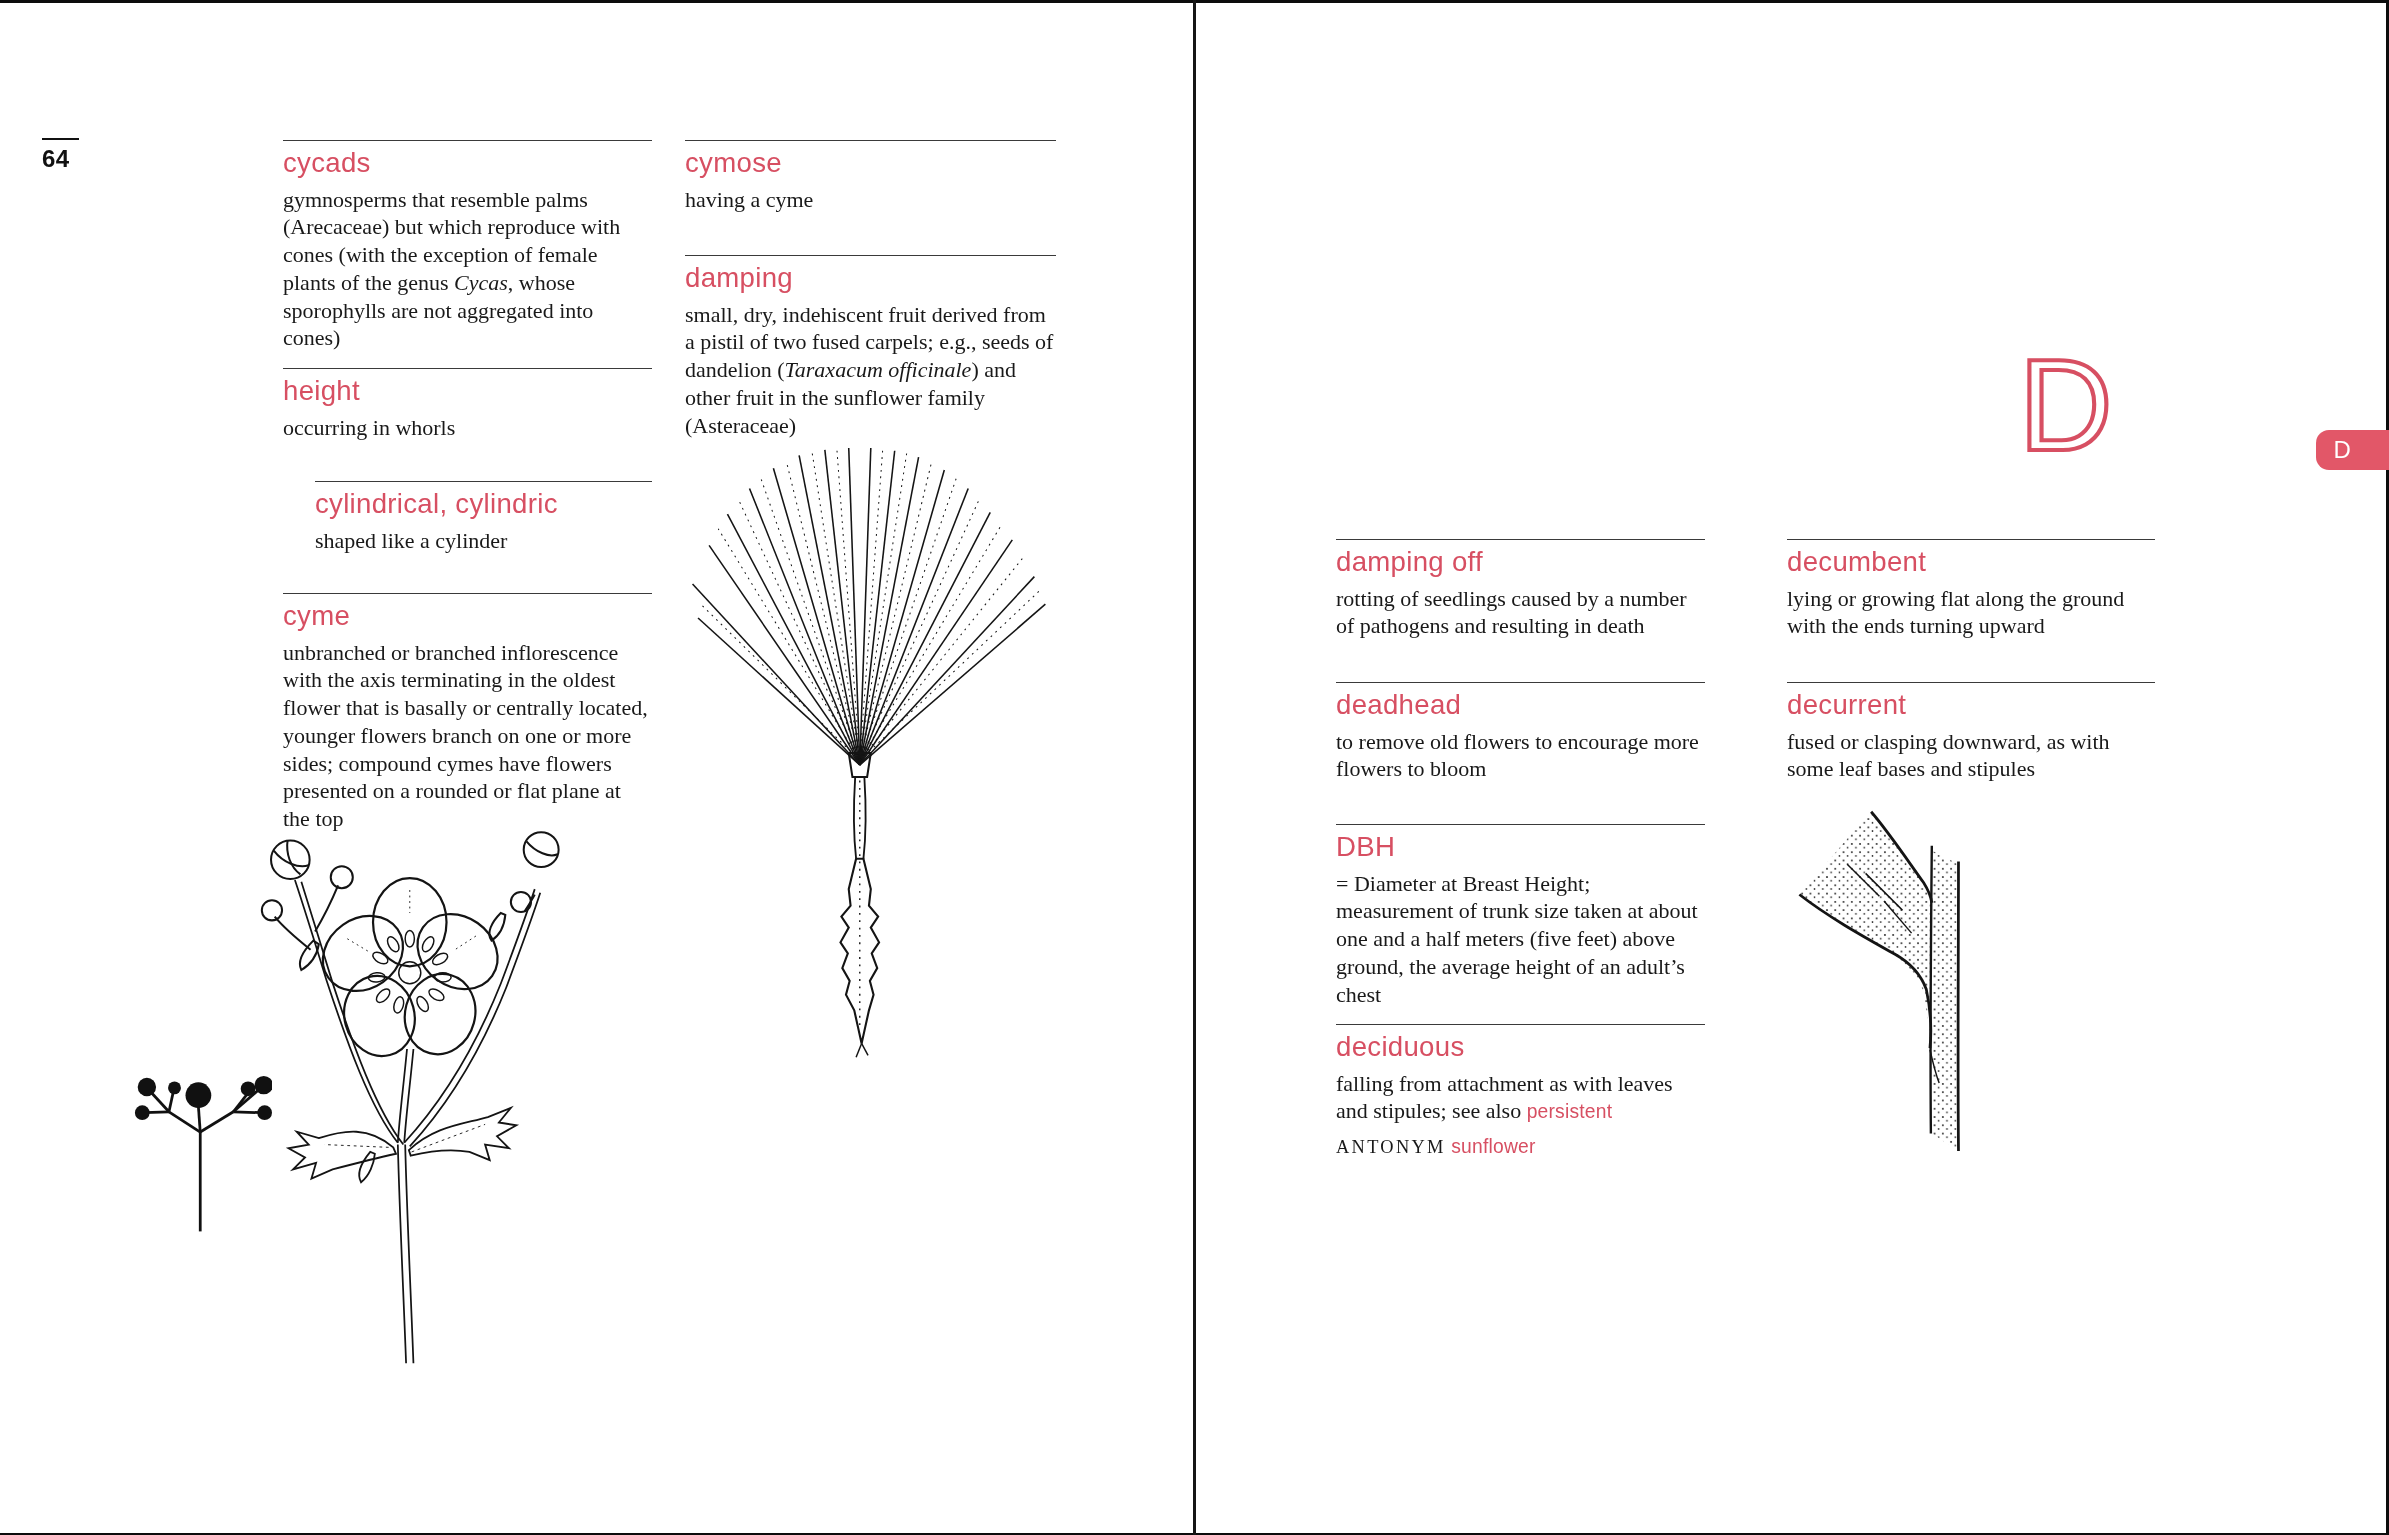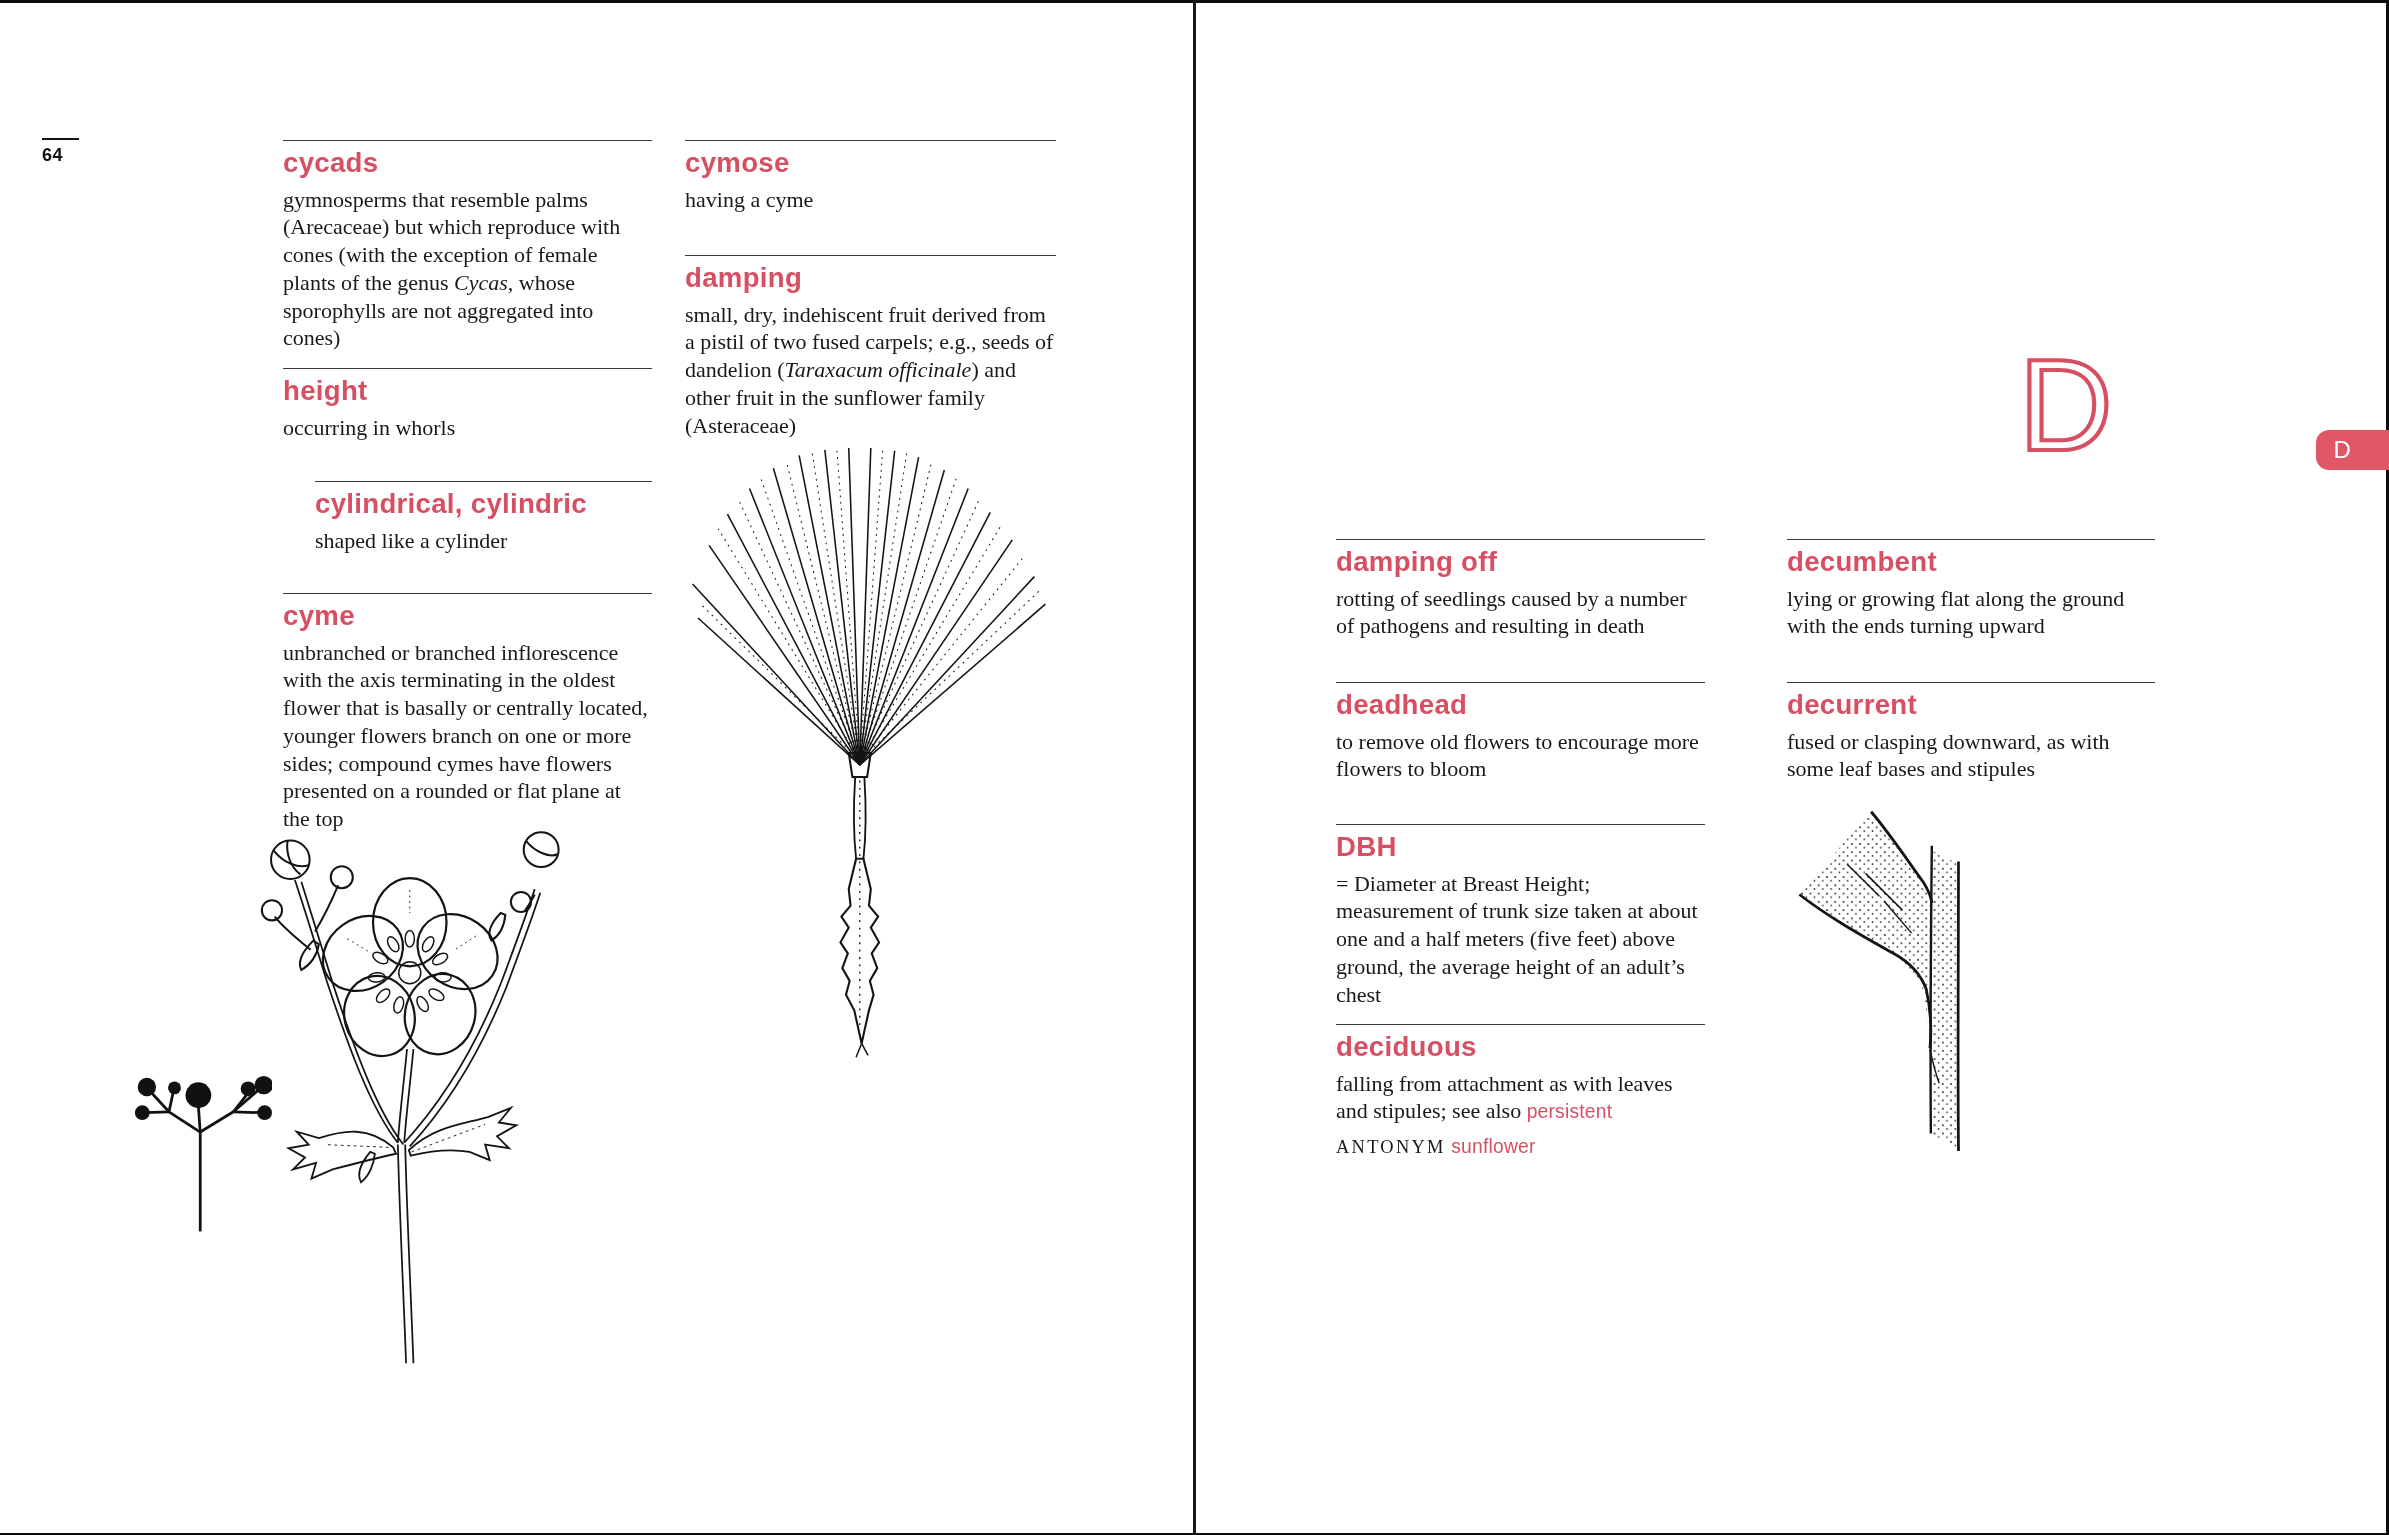--- a/index.html
+++ b/index.html
@@ -17,35 +17,35 @@
   .edge-top{position:absolute;left:0;top:0;width:100%;height:2.8px;background:#0c0c0c;}
   .edge-bottom{position:absolute;left:0;bottom:0;width:100%;height:2.8px;background:#0c0c0c;}
   .edge-right{position:absolute;right:0;top:0;width:2.8px;height:100%;background:#0c0c0c;}
   .gutter{position:absolute;left:1193px;top:0;width:2.8px;height:100%;background:#161616;}
   .page{position:absolute;top:0;height:1536px;}
   .page.left{left:0;width:1193px;}
   .page.right{left:1196px;width:1194px;}
   .col{position:absolute;}
   .entry{border-top:1.8px solid var(--rule);padding-top:8.3px;box-sizing:border-box;}
   .term{
-    font-family:"Liberation Sans",sans-serif;font-weight:700;letter-spacing:0.3px;
+    font-family:"Liberation Sans",sans-serif;font-weight:400;letter-spacing:0.3px;
     font-size:27.6px;color:var(--accent);margin:0 0 7.4px 0;line-height:1.05;
   }
   .def{font-size:22px;line-height:1.26;color:var(--ink);margin:0;}
   .def i{font-style:italic;}
   .xref{
     font-family:"Liberation Sans",sans-serif;font-size:19.3px;color:var(--accent);
     letter-spacing:0.2px;cursor:pointer;
   }
   .antonym-row{margin-top:7.4px;}
   .antonym-label{font-size:18.4px;letter-spacing:2.3px;color:var(--ink);}
   .folio-rule{position:absolute;left:42px;top:138px;width:37px;height:1.8px;background:#111;}
   .folio{
     position:absolute;left:42px;top:145px;font-family:"Liberation Sans",sans-serif;
-    font-weight:700;font-size:18px;color:#111;letter-spacing:0.5px;
+    font-weight:700;font-size:24px;color:#111;letter-spacing:0.5px;
   }
   .big-letter{position:absolute;left:821px;top:347px;}
   .d-tab{
     position:absolute;right:0;top:430px;width:74px;height:40px;background:var(--tab);
     border-radius:13px 0 0 13px;display:flex;align-items:center;z-index:5;
   }
   .d-tab span{
     font-family:"Liberation Sans",sans-serif;font-size:24px;font-weight:500;
     color:#ffffff;margin-left:17.5px;line-height:1;
   }

